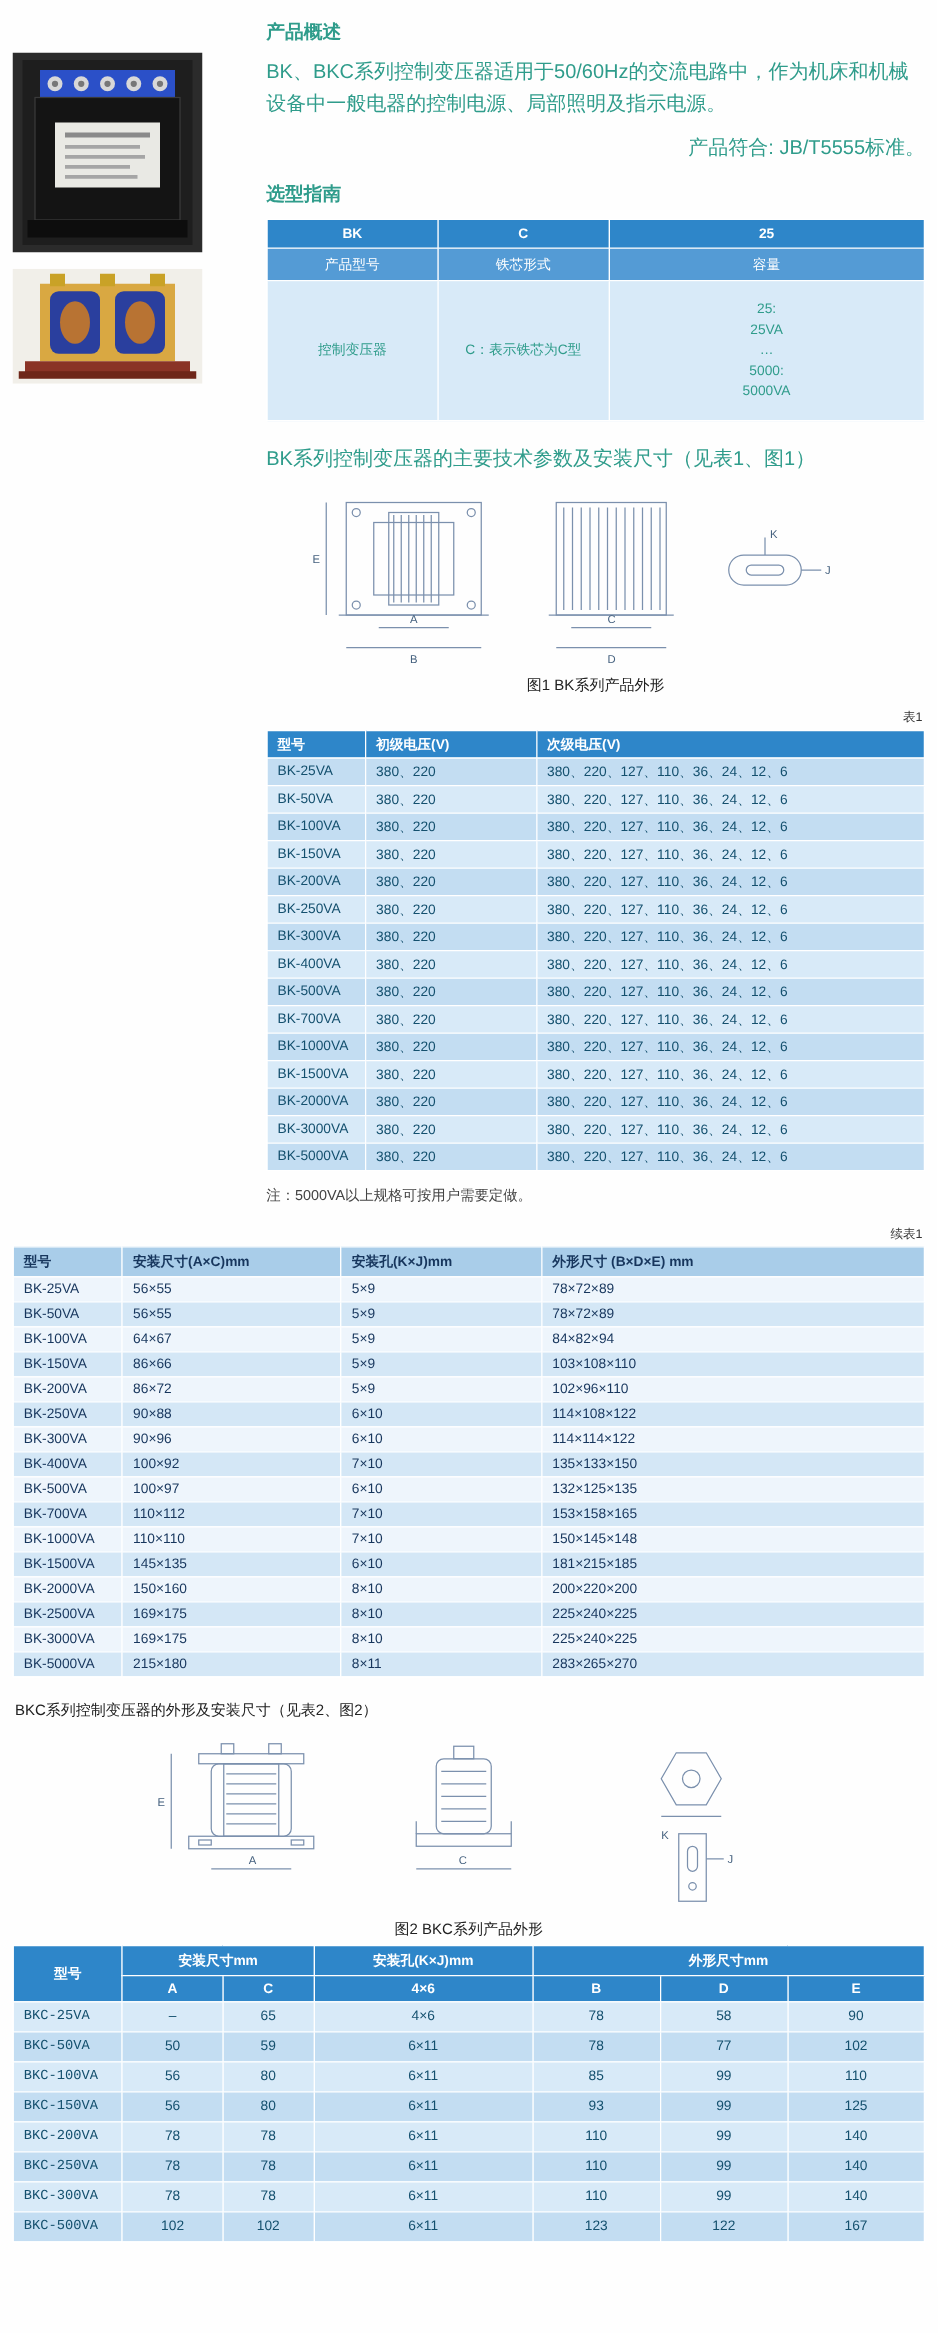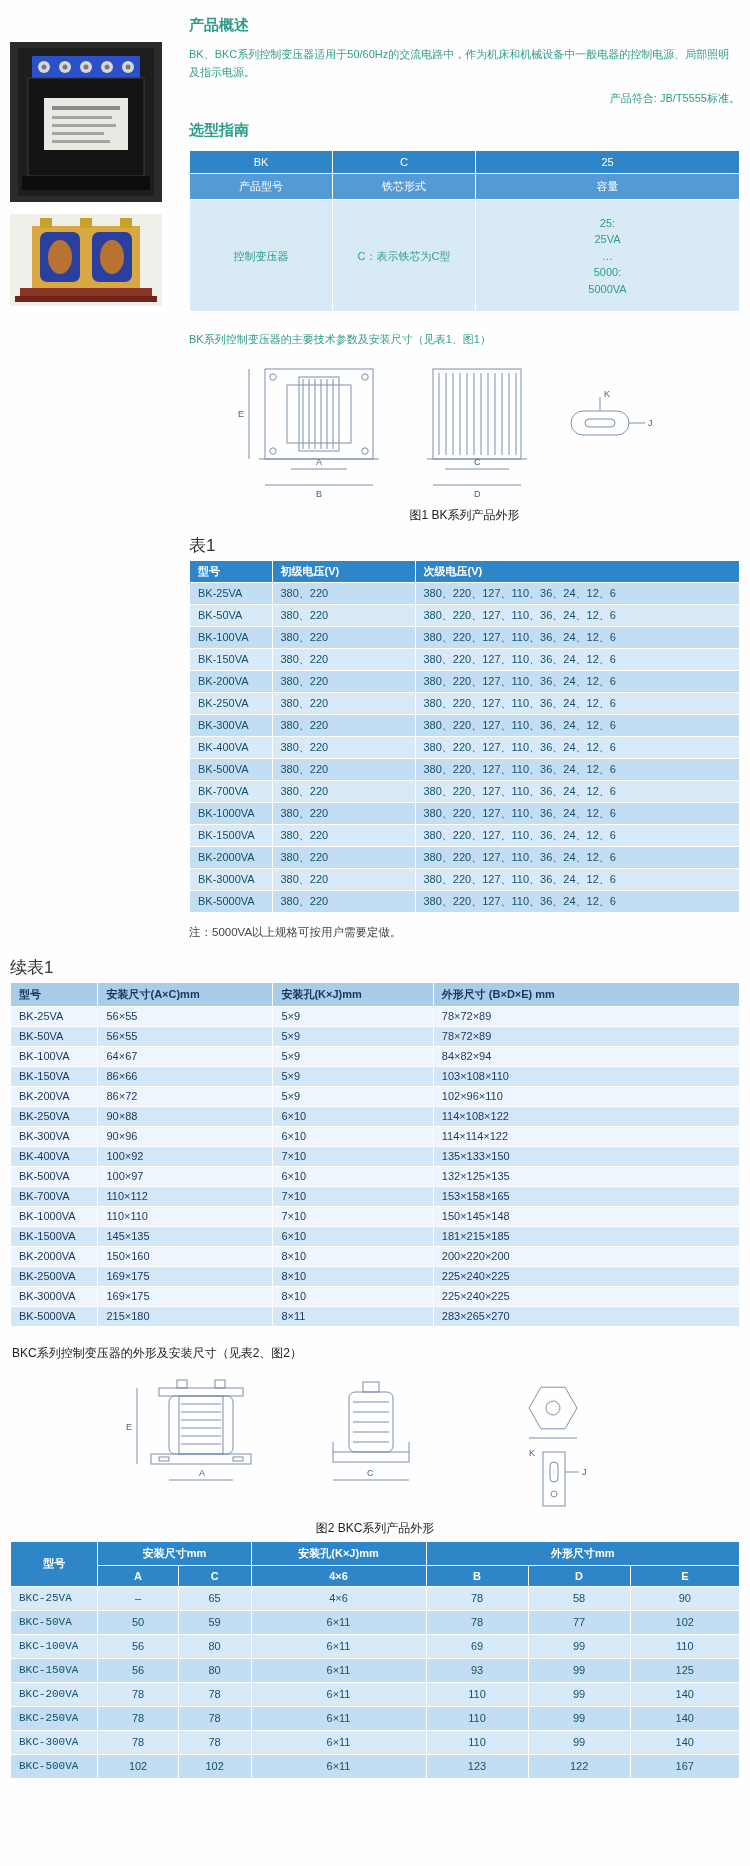--- a/index.html
+++ b/index.html
@@ -1,46 +1,46 @@
 <!DOCTYPE html>
 <html style="--accent: #2f9c8b; --headerBlue: #2e86c9; --subheaderBlue: #549bd5; --rowA: #c3ddf2; --rowB: #d8eaf8; --contHeader: #a9cde9; --contRowA: #eef5fc; --contRowB: #d4e7f6; --tableText: #14506e;"><head>
 <meta charset="utf-8">
 <style>
   * { margin:0; padding:0; box-sizing:border-box; }
   html,body { background:#fff; }
   body { width:750px; font-family:"Liberation Sans","DejaVu Sans",sans-serif; color:#333; }
   .page { width:750px; height:1866px; overflow:hidden; background:#fefefe; padding:12px 10px 0 10px; }
 
-  .top { display:flex; gap:24px; }
+  .top { display:flex; gap:48px; }
   .photos { width:155px; flex:none; padding-top:30px; display:flex; flex-direction:column; gap:8px; }
   .photo { width:152px; }
   .content { flex:1; min-width:0; }
 
   h2.sec { color:var(--accent); font-size:15px; font-weight:bold; margin:4px 0 10px 0; }
-  .teal-text { color:var(--accent); font-size:11px; line-height:1.65; }
+  .teal-text { color:var(--accent); font-size:16px; line-height:1.65; }
   .overview-par { margin-bottom:8px; }
   .std-line { margin-bottom:14px;text-align:right; }
 
   table { border-collapse:collapse; width:100%; font-size:11px; table-layout:fixed; }
   td, th { border:1px solid #fff; }
 
   
   .sel-table { margin-bottom:18px; }
   .sel-table td { text-align:center; vertical-align:middle; padding:5px 4px; }
-  .sel-table .h1 td { background:var(--headerBlue); color:#fff; font-weight:normal; height:22px; }
+  .sel-table .h1 td { background:var(--headerBlue); color:#fff; font-weight:bold; height:22px; }
   .sel-table .h2 td { background:var(--subheaderBlue); color:#fff; height:22px; }
   .sel-table .big td { background:var(--rowB); color:var(--accent); height:112px; line-height:1.5; }
 
   
   figure { text-align:center; margin:14px 0 4px 0; }
   figcaption { font-size:12px; color:#222; margin-top:6px; }
   svg text { font-family:"Liberation Sans",sans-serif; font-size:9px; fill:#44607e; }
   .figsvg { display:block; margin:0 auto; }
 
-  .tbl-label { text-align:left; font-size:17px; color:#333; margin:10px 2px 3px 0; }
+  .tbl-label { text-align:right; font-size:10px; color:#333; margin:10px 2px 3px 0; }
 
   
   .t-main th { background:var(--headerBlue); color:#fff; font-weight:bold; text-align:left; padding:3px 8px; }
   .t-main td { color:var(--tableText); padding:3px 8px; }
   .t-main tbody tr:nth-child(odd) td { background:var(--rowA); }
   .t-main tbody tr:nth-child(even) td { background:var(--rowB); }
 
   .note-line { font-size:11.5px; color:#444; margin:12px 0 6px 0; }
 
   
@@ -524,21 +524,21 @@
             <td>6×11</td>
             <td>78</td>
             <td>77</td>
             <td>102</td>
           </tr>
           <tr>
             <td>BKC-100VA</td>
             <td>56</td>
             <td>80</td>
             <td>6×11</td>
-            <td>69</td>
+            <td>85</td>
             <td>99</td>
             <td>110</td>
           </tr>
           <tr>
             <td>BKC-150VA</td>
             <td>56</td>
             <td>80</td>
             <td>6×11</td>
             <td>93</td>
             <td>99</td>

